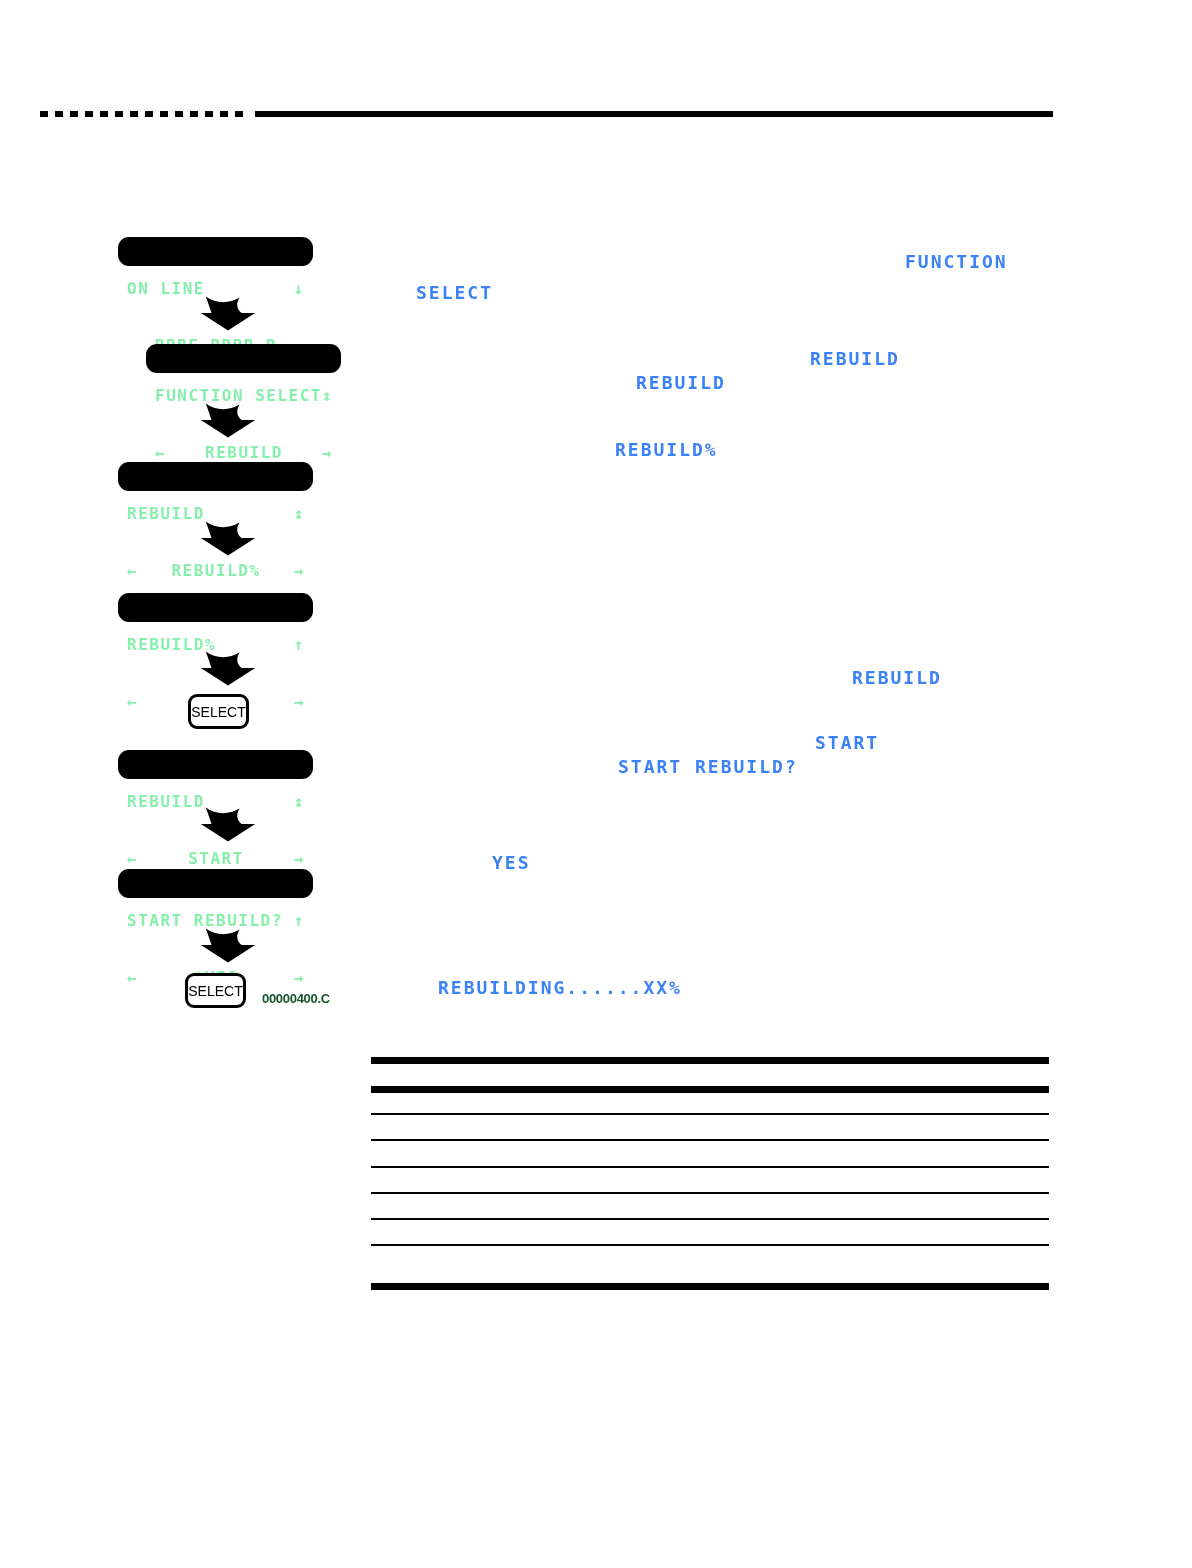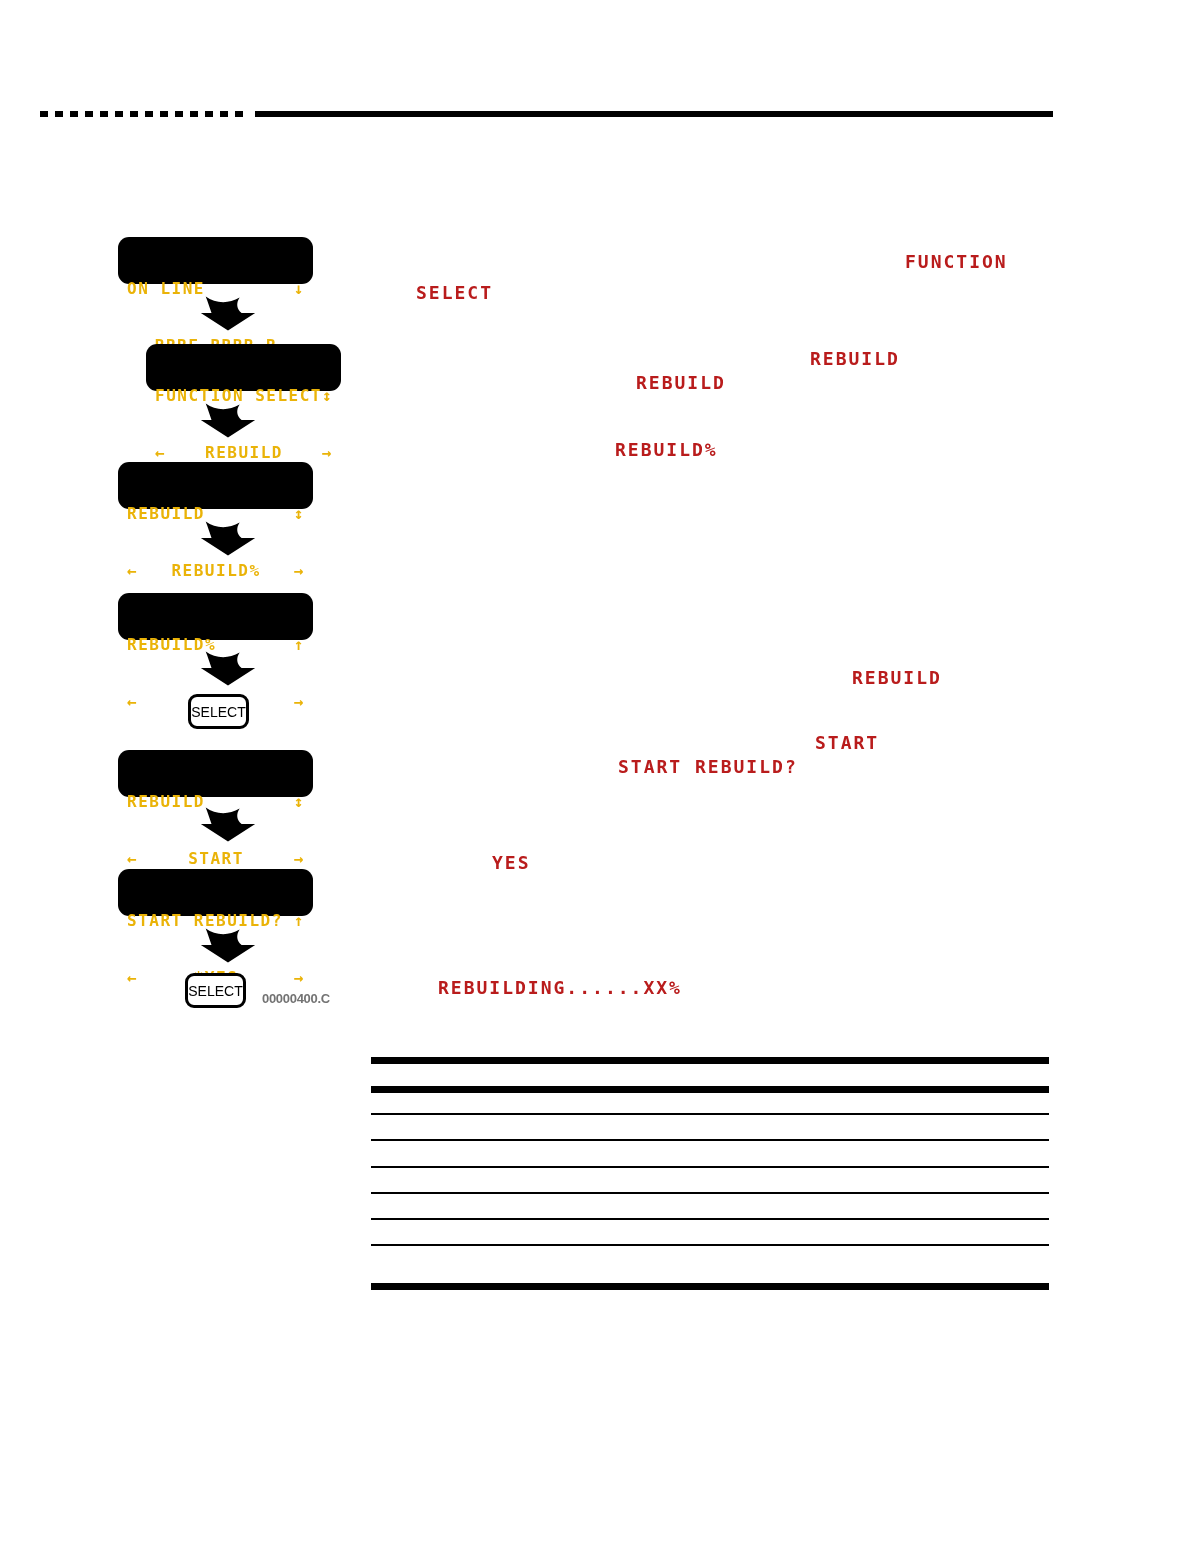--- a/index.html
+++ b/index.html
@@ -10,22 +10,22 @@
 
   
   .rule-dotted {
     position:absolute; left:40px; top:111px; width:208px; height:6px;
     background:repeating-linear-gradient(90deg,#000 0 8px,transparent 8px 15px);
   }
   .rule-solid { position:absolute; left:255px; top:111px; width:798px; height:6px; background:#000; }
 
   
   .lcd {
-    position:absolute; left:118px; width:195px; height:47px;
-    background:#000; border-radius:11px; color:#eab308;
+    position:absolute; left:118px; width:195px; height:29px;
+    background:#000; border-radius:11px; color:#86efac;
     font-family:"DejaVu Sans Mono", monospace; font-weight:bold;
     font-size:16px; letter-spacing:1.5px; line-height:19px;
     padding:4px 8px 0 9px; box-sizing:border-box; white-space:pre;
   }
   .lcd-row { display:flex; justify-content:space-between; height:19px; }
   .lcd-row .val { flex:1; text-align:center; }
 
   
   .flow-arrow { position:absolute; left:196px; width:64px; height:37px; }
 
@@ -33,27 +33,27 @@
   .select-key {
     position:absolute; width:61px; height:35px; background:#fff;
     border:3px solid #000; border-radius:9px; box-sizing:border-box;
     display:flex; align-items:center; justify-content:center;
     font-family:"Liberation Sans", sans-serif; font-size:14px; letter-spacing:0; color:#000;
   }
 
   .fig-caption {
     position:absolute; left:262px; top:991px;
     font-family:"Liberation Sans", sans-serif; font-weight:bold;
-    font-size:13px; letter-spacing:-0.3px; color:#737373;
+    font-size:13px; letter-spacing:-0.3px; color:#14532d;
   }
 
   
   .frag {
     position:absolute; font-family:"DejaVu Sans Mono", monospace; font-weight:bold;
-    font-size:18px; letter-spacing:2px; line-height:19px; color:#b91c1c; white-space:pre;
+    font-size:18px; letter-spacing:2px; line-height:19px; color:#3b82f6; white-space:pre;
   }
 
   
   .trule { position:absolute; left:371px; width:678px; background:#000; }
   .trule.thick { height:7px; }
   .trule.thin  { height:2px; }
 </style>
 </head>
 <body>
 

